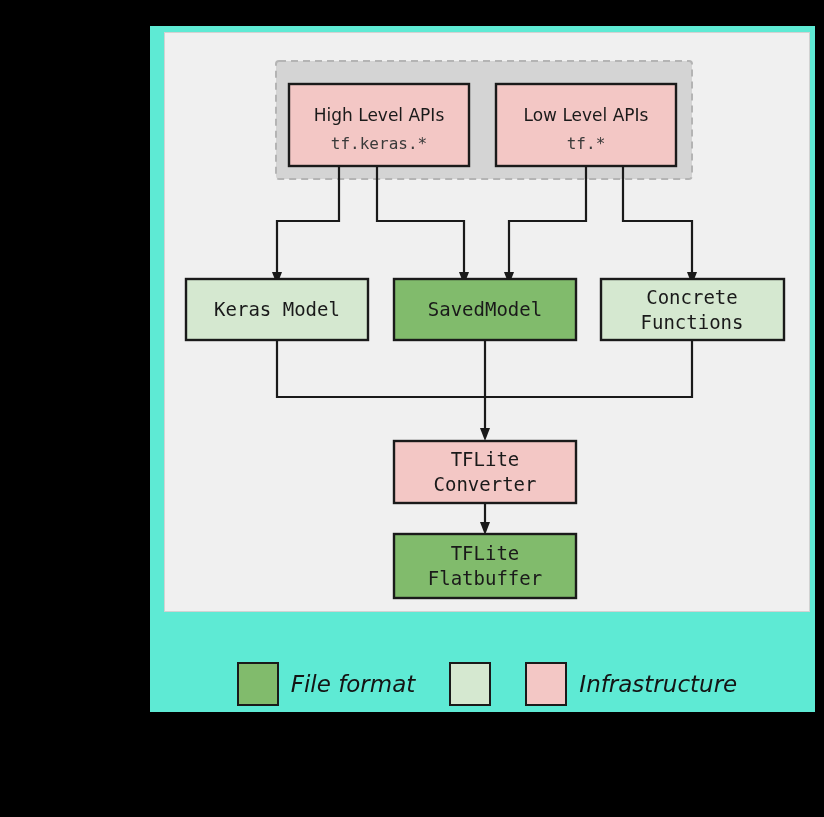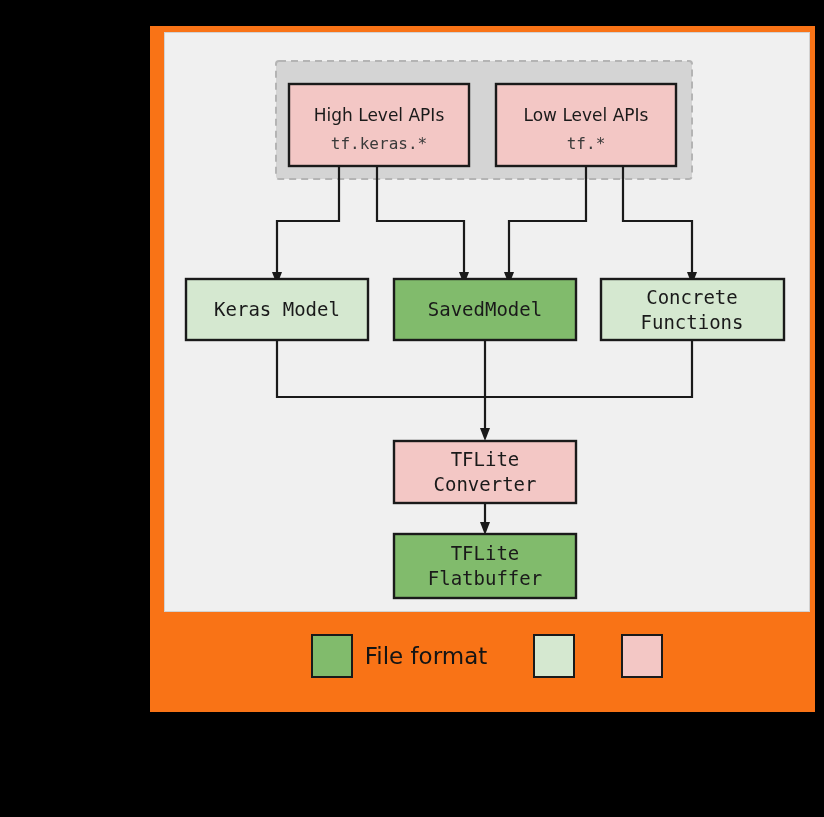--- a/index.html
+++ b/index.html
@@ -18,21 +18,21 @@
     width: 824px;
     height: 817px;
     background: #000000;
   }
   #card {
     position: absolute;
     left: 150px;
     top: 26px;
     width: 665px;
     height: 686px;
-    background: #f97316;
+    background: #5eead4;
   }
   #panel {
     position: absolute;
     left: 14px;
     top: 6px;
     width: 646px;
     height: 580px;
     background: #f0f0f0;
     border: 1px solid #d2d2d2;
     box-sizing: border-box;
@@ -81,23 +81,24 @@
     text-anchor: middle;
     dominant-baseline: middle;
   }
   #legend {
     position: absolute;
     left: 14px;
     top: 608px;
     width: 646px;
     height: 72px;
     display: flex;
-    align-items: flex-start;
+    align-items: flex-end;
     justify-content: center;
-    gap: 12px;
+    gap: 0px;
+    font-style: italic;
   }
   .legend-item {
     display: flex;
     align-items: center;
     gap: 12px;
     margin-right: 34px;
   }
   .legend-item:last-child { margin-right: 0; }
   .legend-swatch {
     width: 42px;
@@ -176,17 +177,18 @@
     <div id="legend">
       <div class="legend-item">
         <div class="legend-swatch sw-green"></div>
         <div class="legend-label">File format</div>
       </div>
       <div class="legend-item">
         <div class="legend-swatch sw-lgreen"></div>
       </div>
       <div class="legend-item">
         <div class="legend-swatch sw-pink"></div>
+        <div class="legend-label">Infrastructure</div>
       </div>
     </div>
 
   </div>
 </div>
 
 </body></html>

